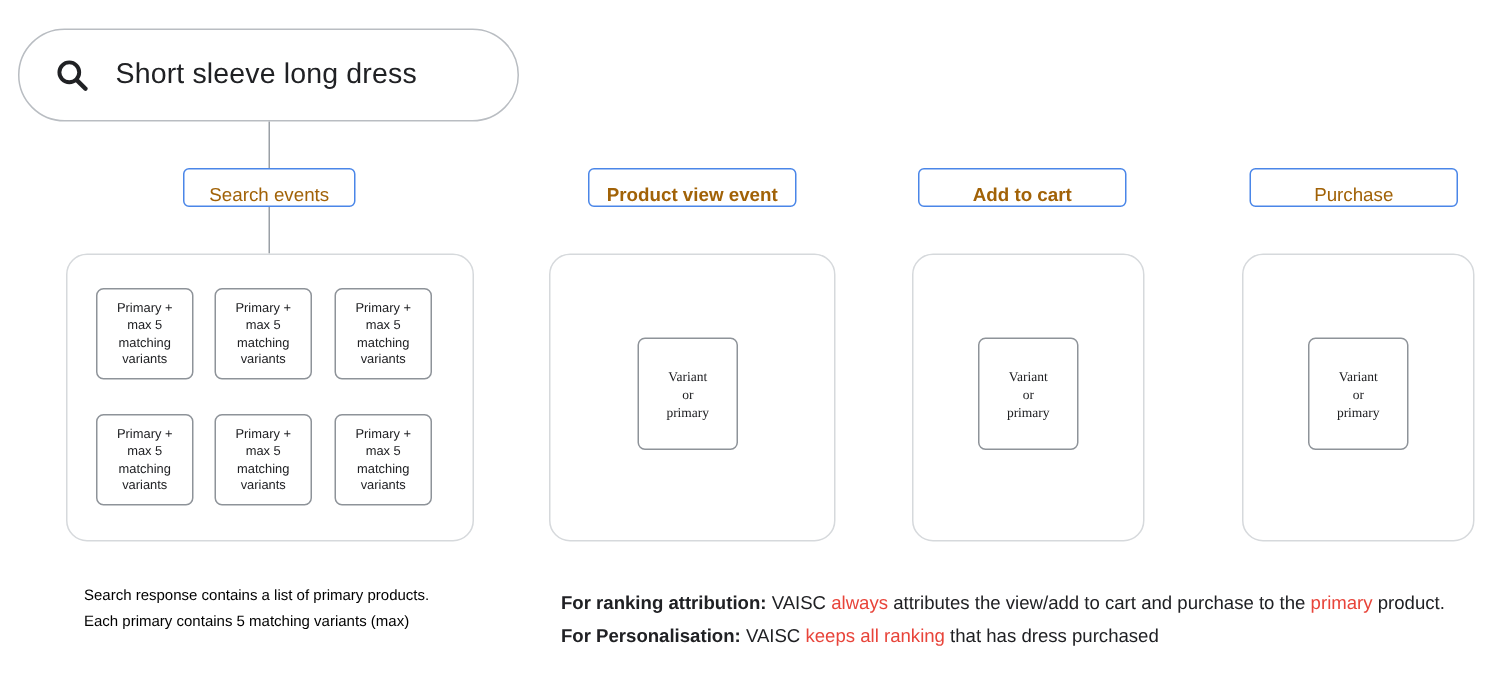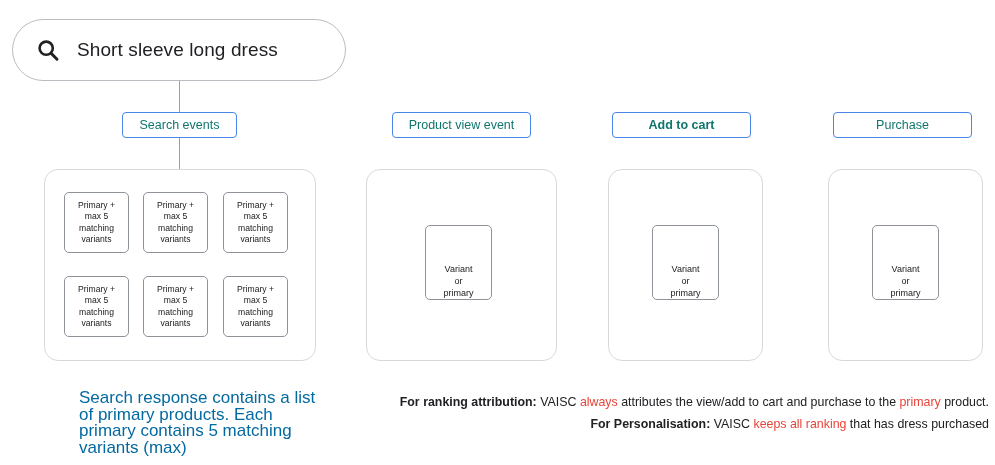--- a/index.html
+++ b/index.html
@@ -61,24 +61,24 @@
 
   
   .stage-label {
     position: absolute;
     height: 26px;
     border: 1.2px solid #4a86e8;
     border-radius: 4px;
     background: #ffffff;
     box-sizing: border-box;
     display: flex;
-    align-items: center;
+    align-items: flex-end;
     justify-content: center;
     font-size: 12.5px;
-    color: #0f766e;
+    color: #a16207;
   }
 
   
   .panel {
     position: absolute;
     border: 1.3px solid #d6d9dc;
     border-radius: 14px;
     background: #ffffff;
     box-sizing: border-box;
   }
@@ -98,47 +98,47 @@
     line-height: 11.5px;
     color: #202124;
   }
   .vcard-big {
     position: absolute;
     border: 1.1px solid #8e9399;
     border-radius: 5px;
     background: #ffffff;
     box-sizing: border-box;
     display: flex;
-    align-items: flex-end;
+    align-items: center;
     justify-content: center;
     text-align: center;
     font-size: 9px;
     line-height: 12px;
     color: #202124;
+    font-family: Liberation Serif, serif;
   }
 
   
   .caption-left {
     position: absolute;
-    left: 79px;
+    left: 56px;
     top: 390px;
     width: 240px;
-    font-size: 17px;
+    font-size: 10px;
     line-height: 16.5px;
-    color: #0369a1;
+    color: #000000;
   }
   .caption-right {
     position: absolute;
     left: 374px;
     top: 391px;
     width: 615px;
     font-size: 12.4px;
     line-height: 22px;
     color: #202124;
-    text-align: right;
   }
   .caption-right .row { white-space: nowrap; }
   .bold { font-weight: bold; }
   .red { color: #e8443a; }
 </style>
 </head>
 <body>
 
 <div class="canvas">
 
@@ -152,21 +152,21 @@
     <span class="search-text">Short sleeve long dress</span>
   </div>
 
   <div class="vline" style="left:179px; top:81px; height:31px;"></div>
 
   <div class="vline" style="left:179px; top:138px; height:31px;"></div>
 
   <div class="stage-label" style="left:122px; top:112px; width:115px;">
     <span>Search events</span>
   </div>
-  <div class="stage-label" style="left:392px; top:112px; width:139px;">
+  <div class="stage-label" style="left:392px; top:112px; width:139px;font-weight:bold;">
     <span>Product view event</span>
   </div>
   <div class="stage-label" style="left:612px; top:112px; width:139px;font-weight:bold;">
     <span>Add to cart</span>
   </div>
   <div class="stage-label" style="left:833px; top:112px; width:139px;">
     <span>Purchase</span>
   </div>
 
   <div class="panel" style="left:44px; top:169px; width:272px; height:192px;padding-left:40px;">

